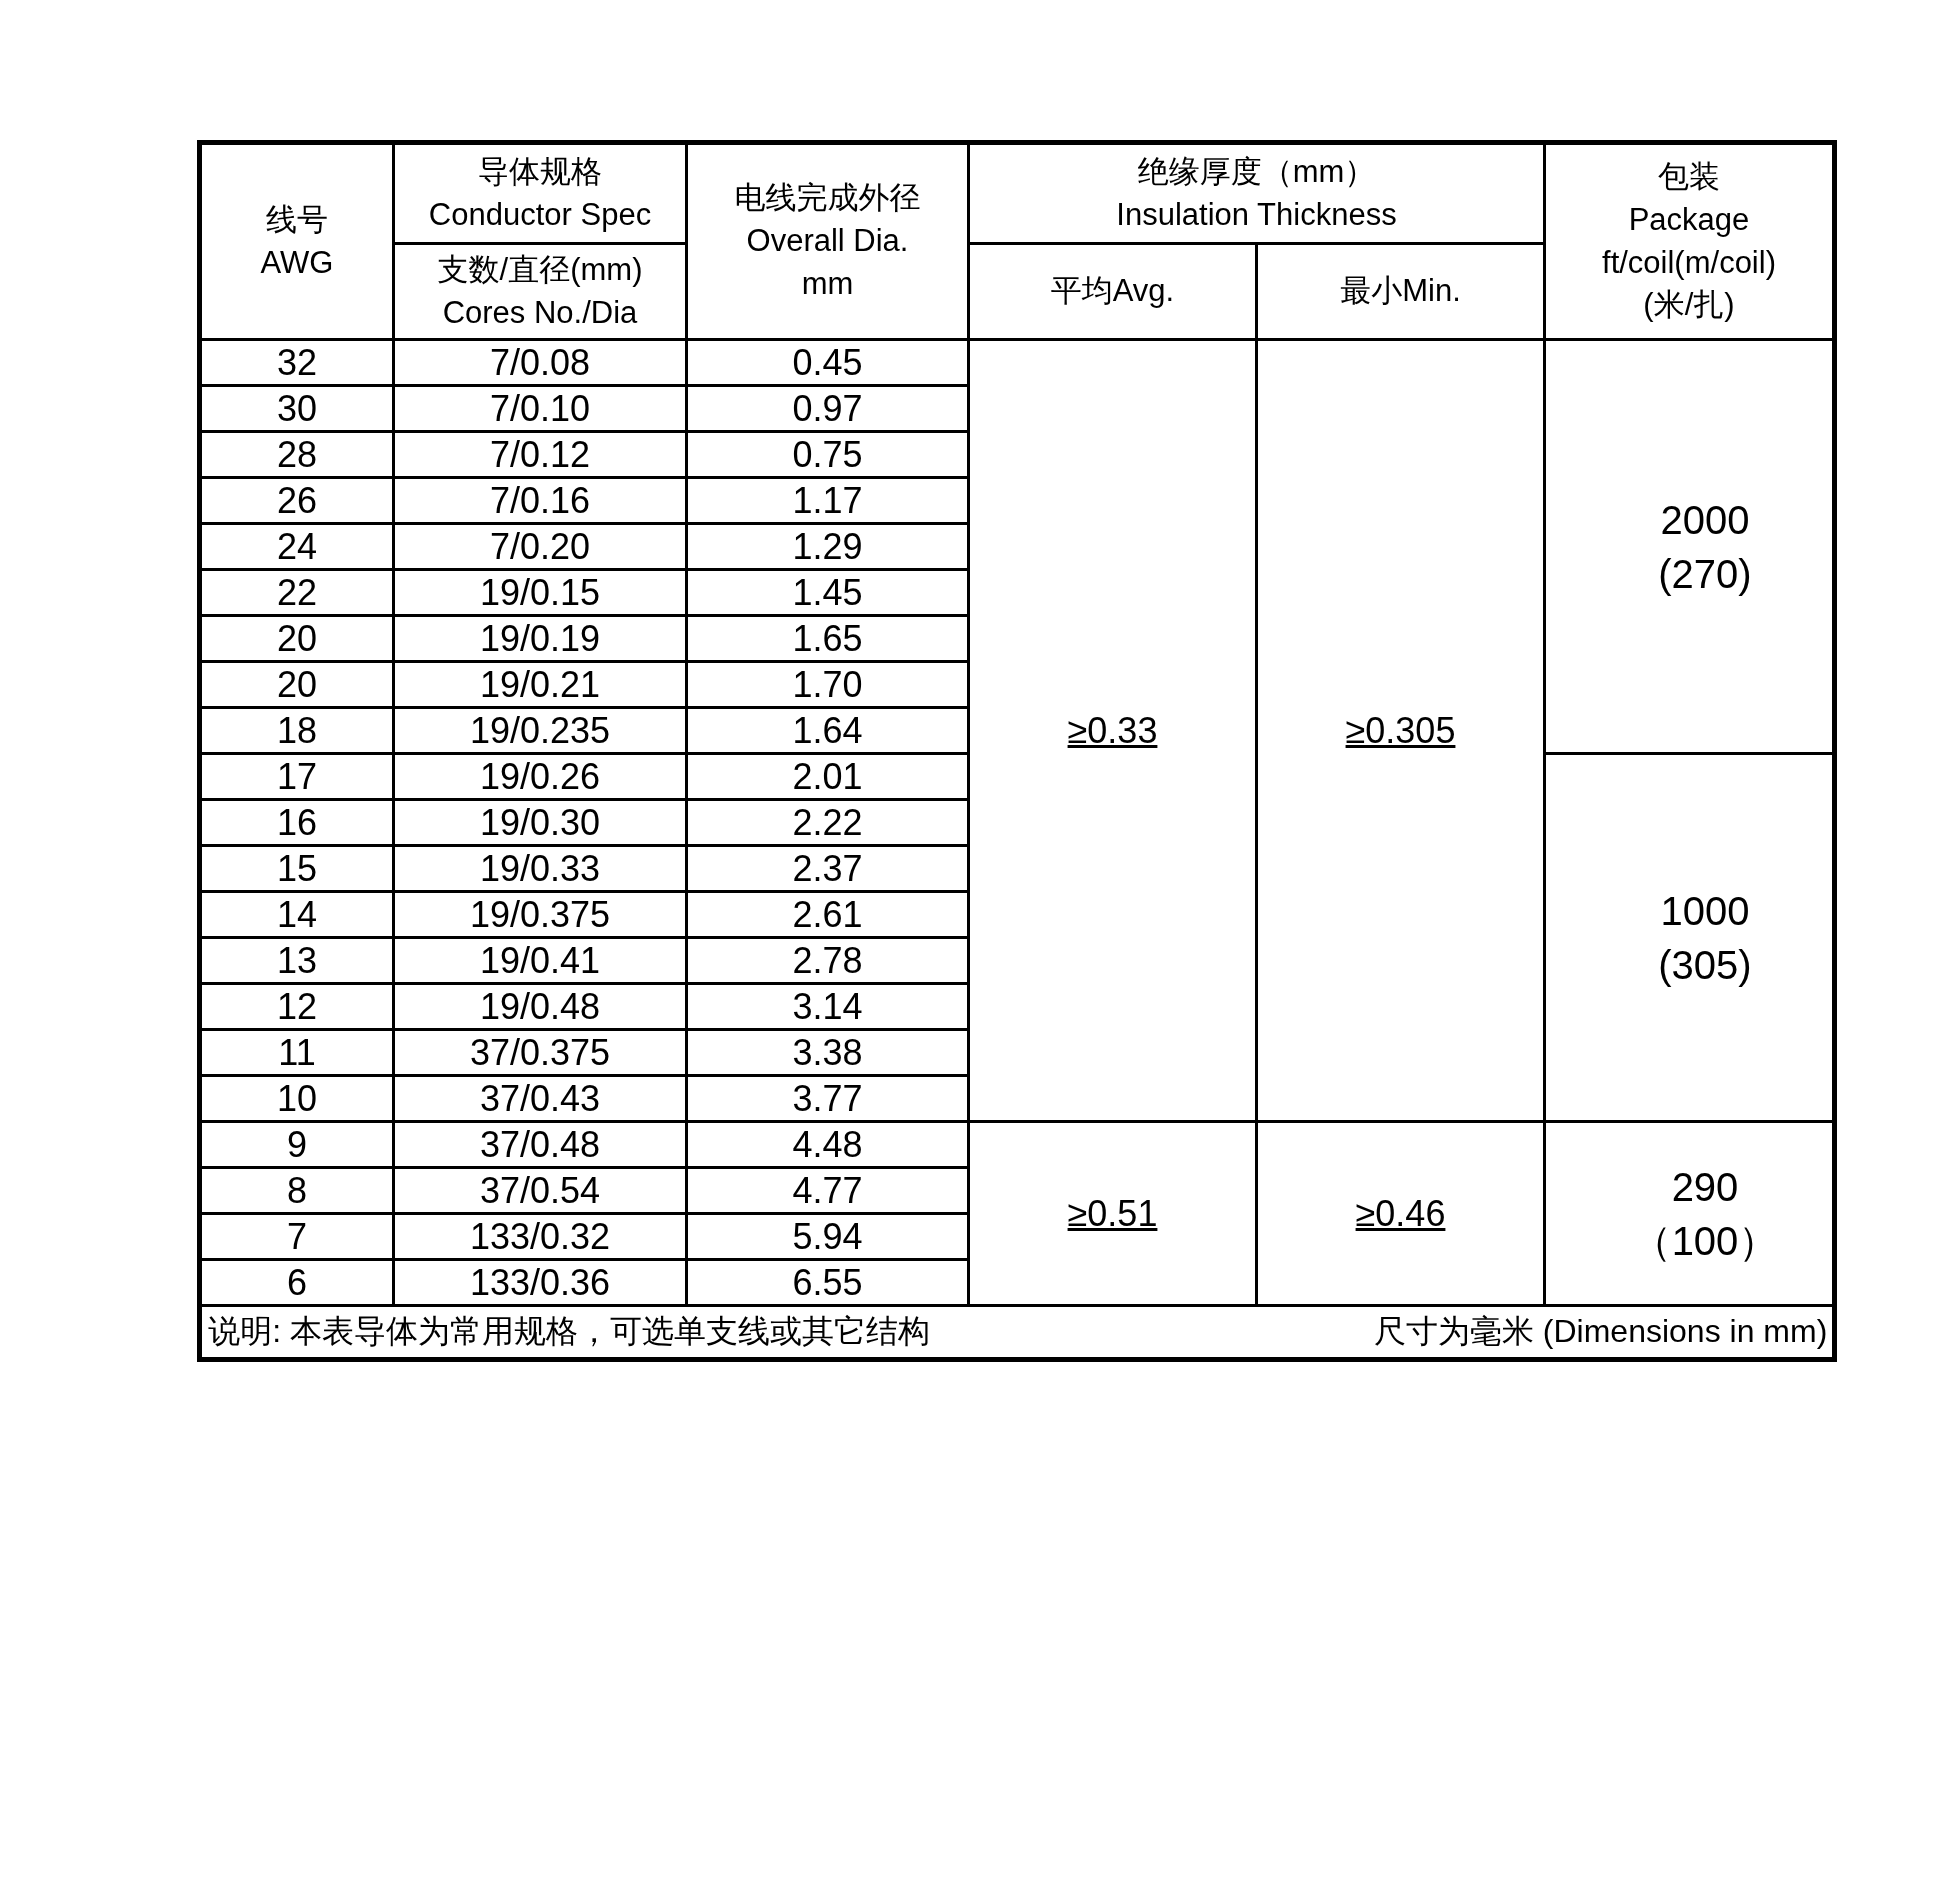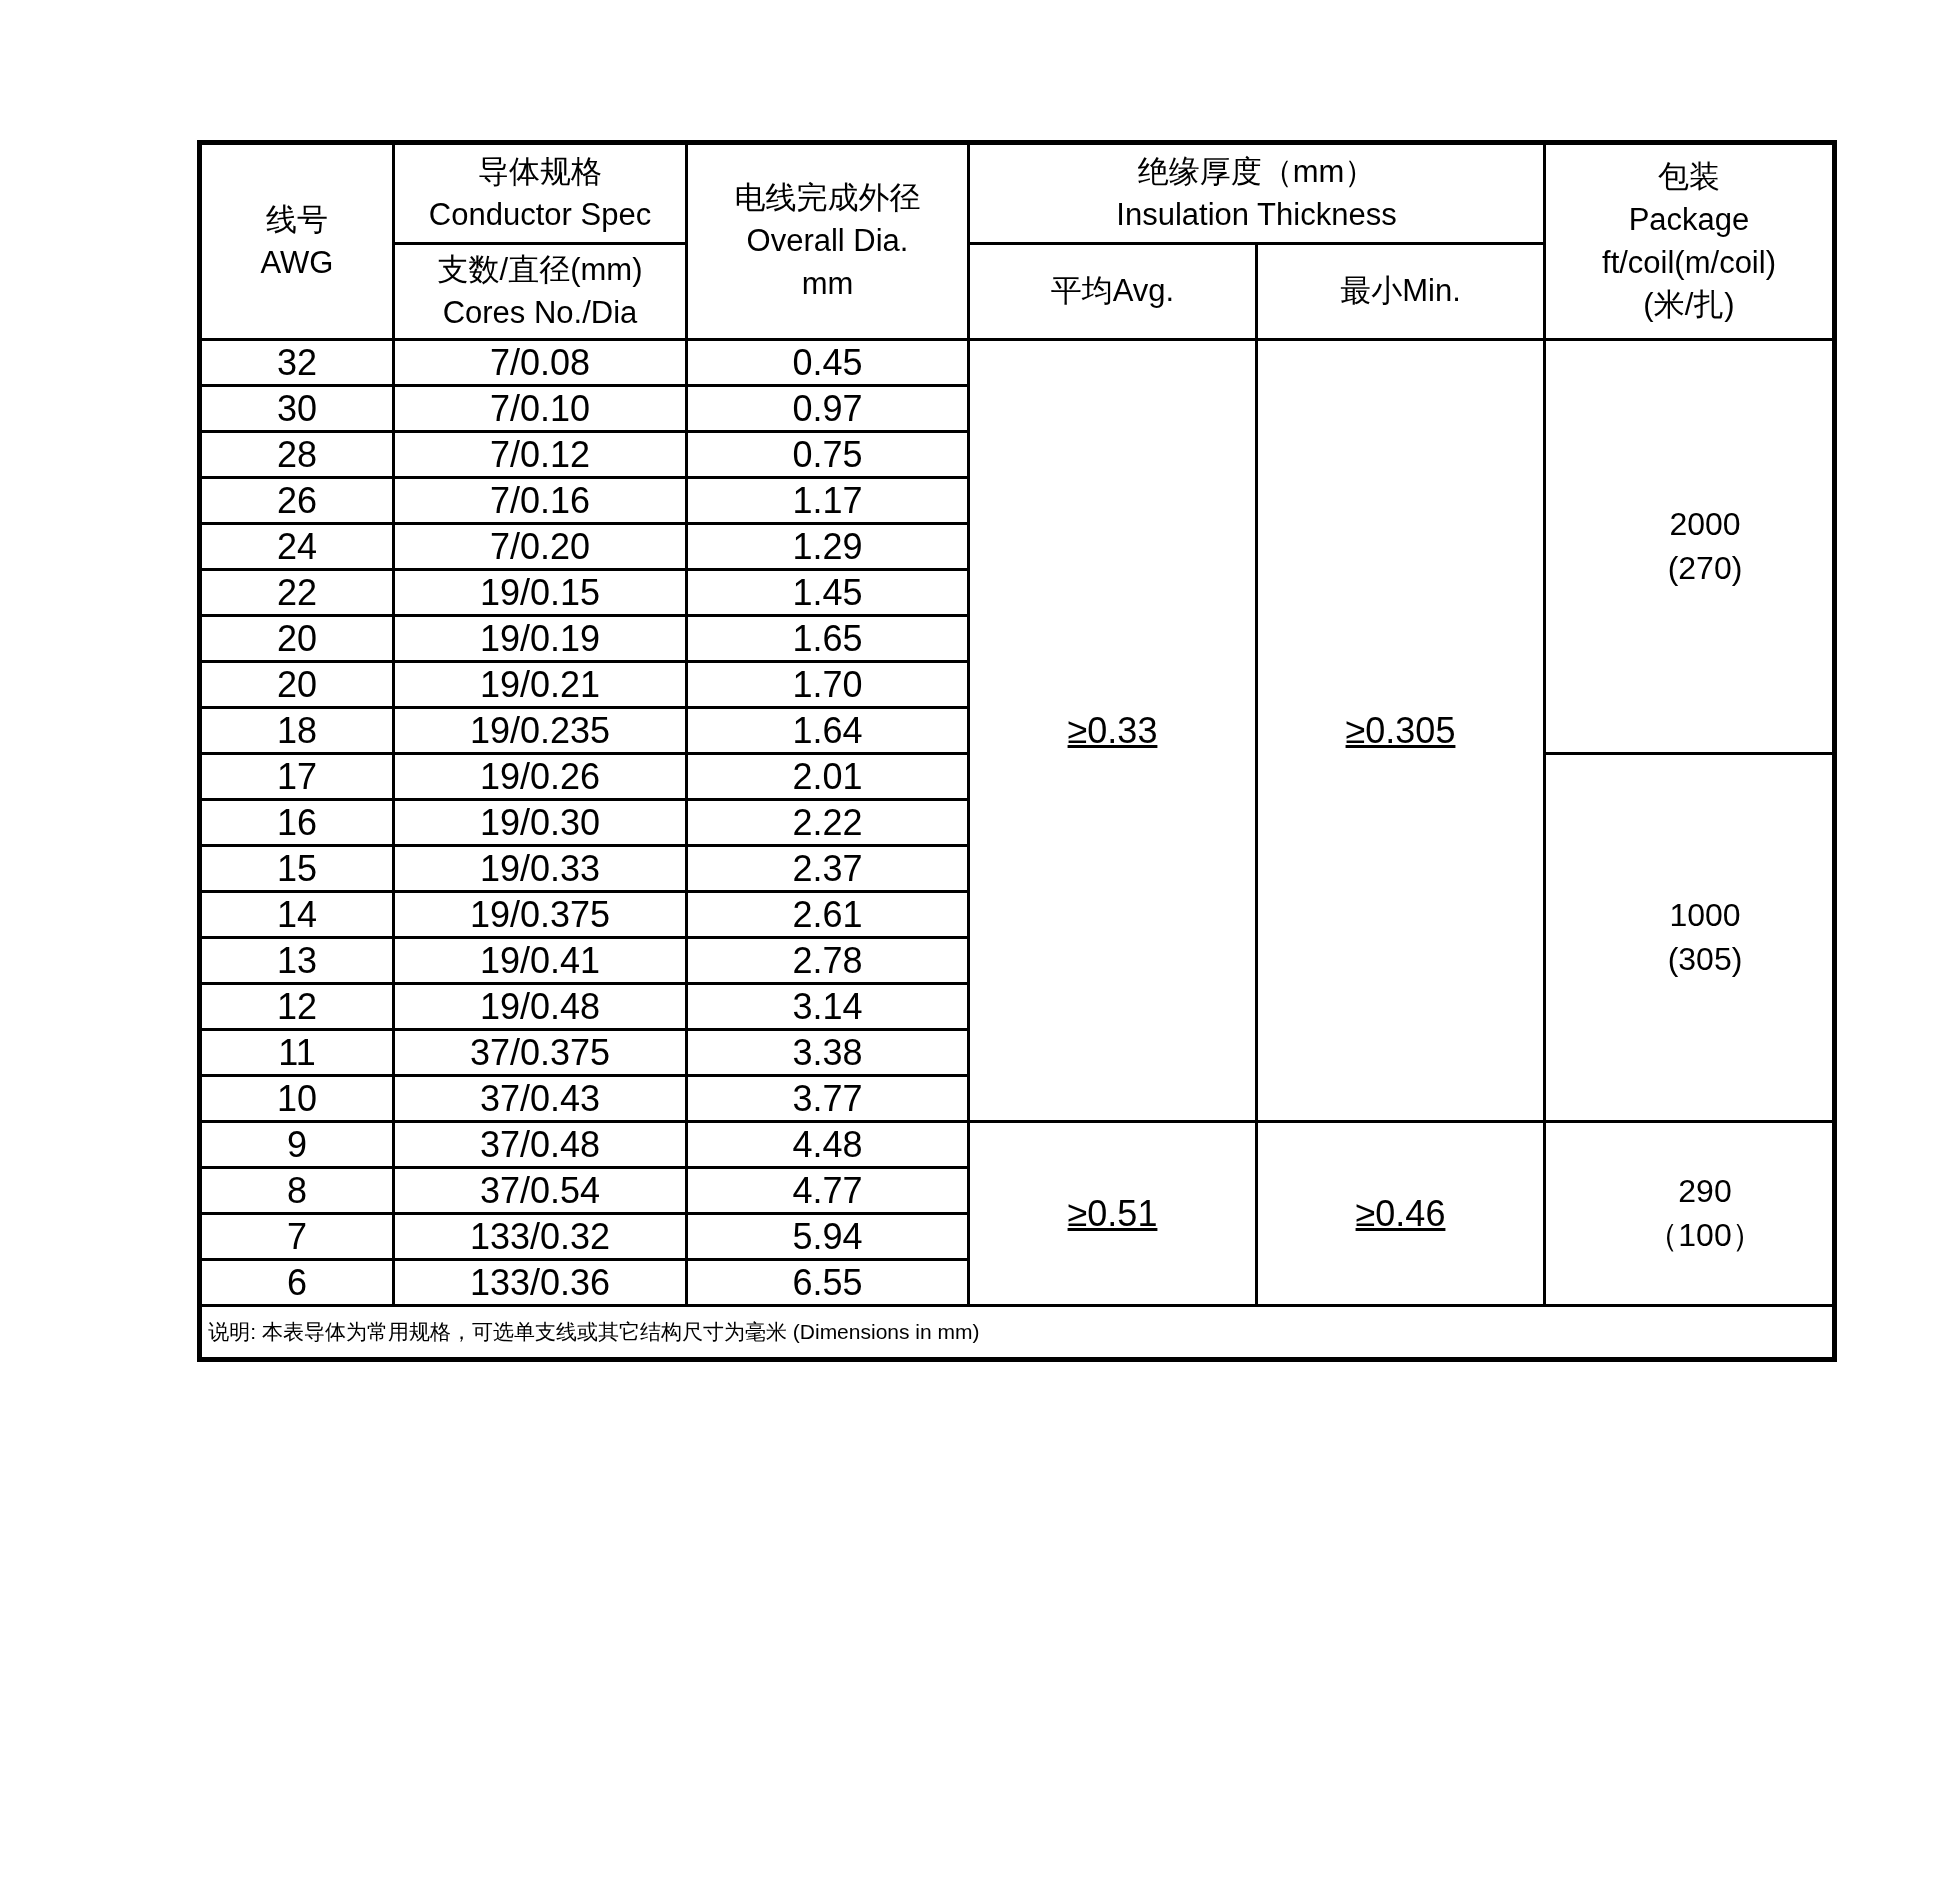--- a/index.html
+++ b/index.html
@@ -28,28 +28,28 @@
     padding: 0;
     font-weight: 400;
     overflow: hidden;
   }
   thead th { font-size: 31px; line-height: 1.38; }
   .hdr-row-a { height: 101px; }
   .hdr-row-b { height: 96px; }
   tbody tr.data-row { height: 46px; }
   tbody td { font-size: 36px; }
   td.ins-cell { font-size: 36px; text-decoration: underline; }
-  td.pkg-cell { font-size: 32px; line-height: 1.35; padding-left: 32px; }
+  td.pkg-cell { font-size: 40px; line-height: 1.35; padding-left: 32px; }
   .pkg-line { line-height: 1.35; }
   tr.note-row td { height: 50px; border: 3.9px solid #000; }
   .note-wrap {
     display: flex;
-    justify-content: flex-start;
+    justify-content: space-between;
     align-items: center;
-    font-size: 21px;
+    font-size: 32px;
     padding: 0 4.7px 0 6.3px;
     white-space: nowrap;
   }
 </style>
 </head>
 <body>
 
 <div class="sheet">
   <table class="spec">
     <colgroup>

